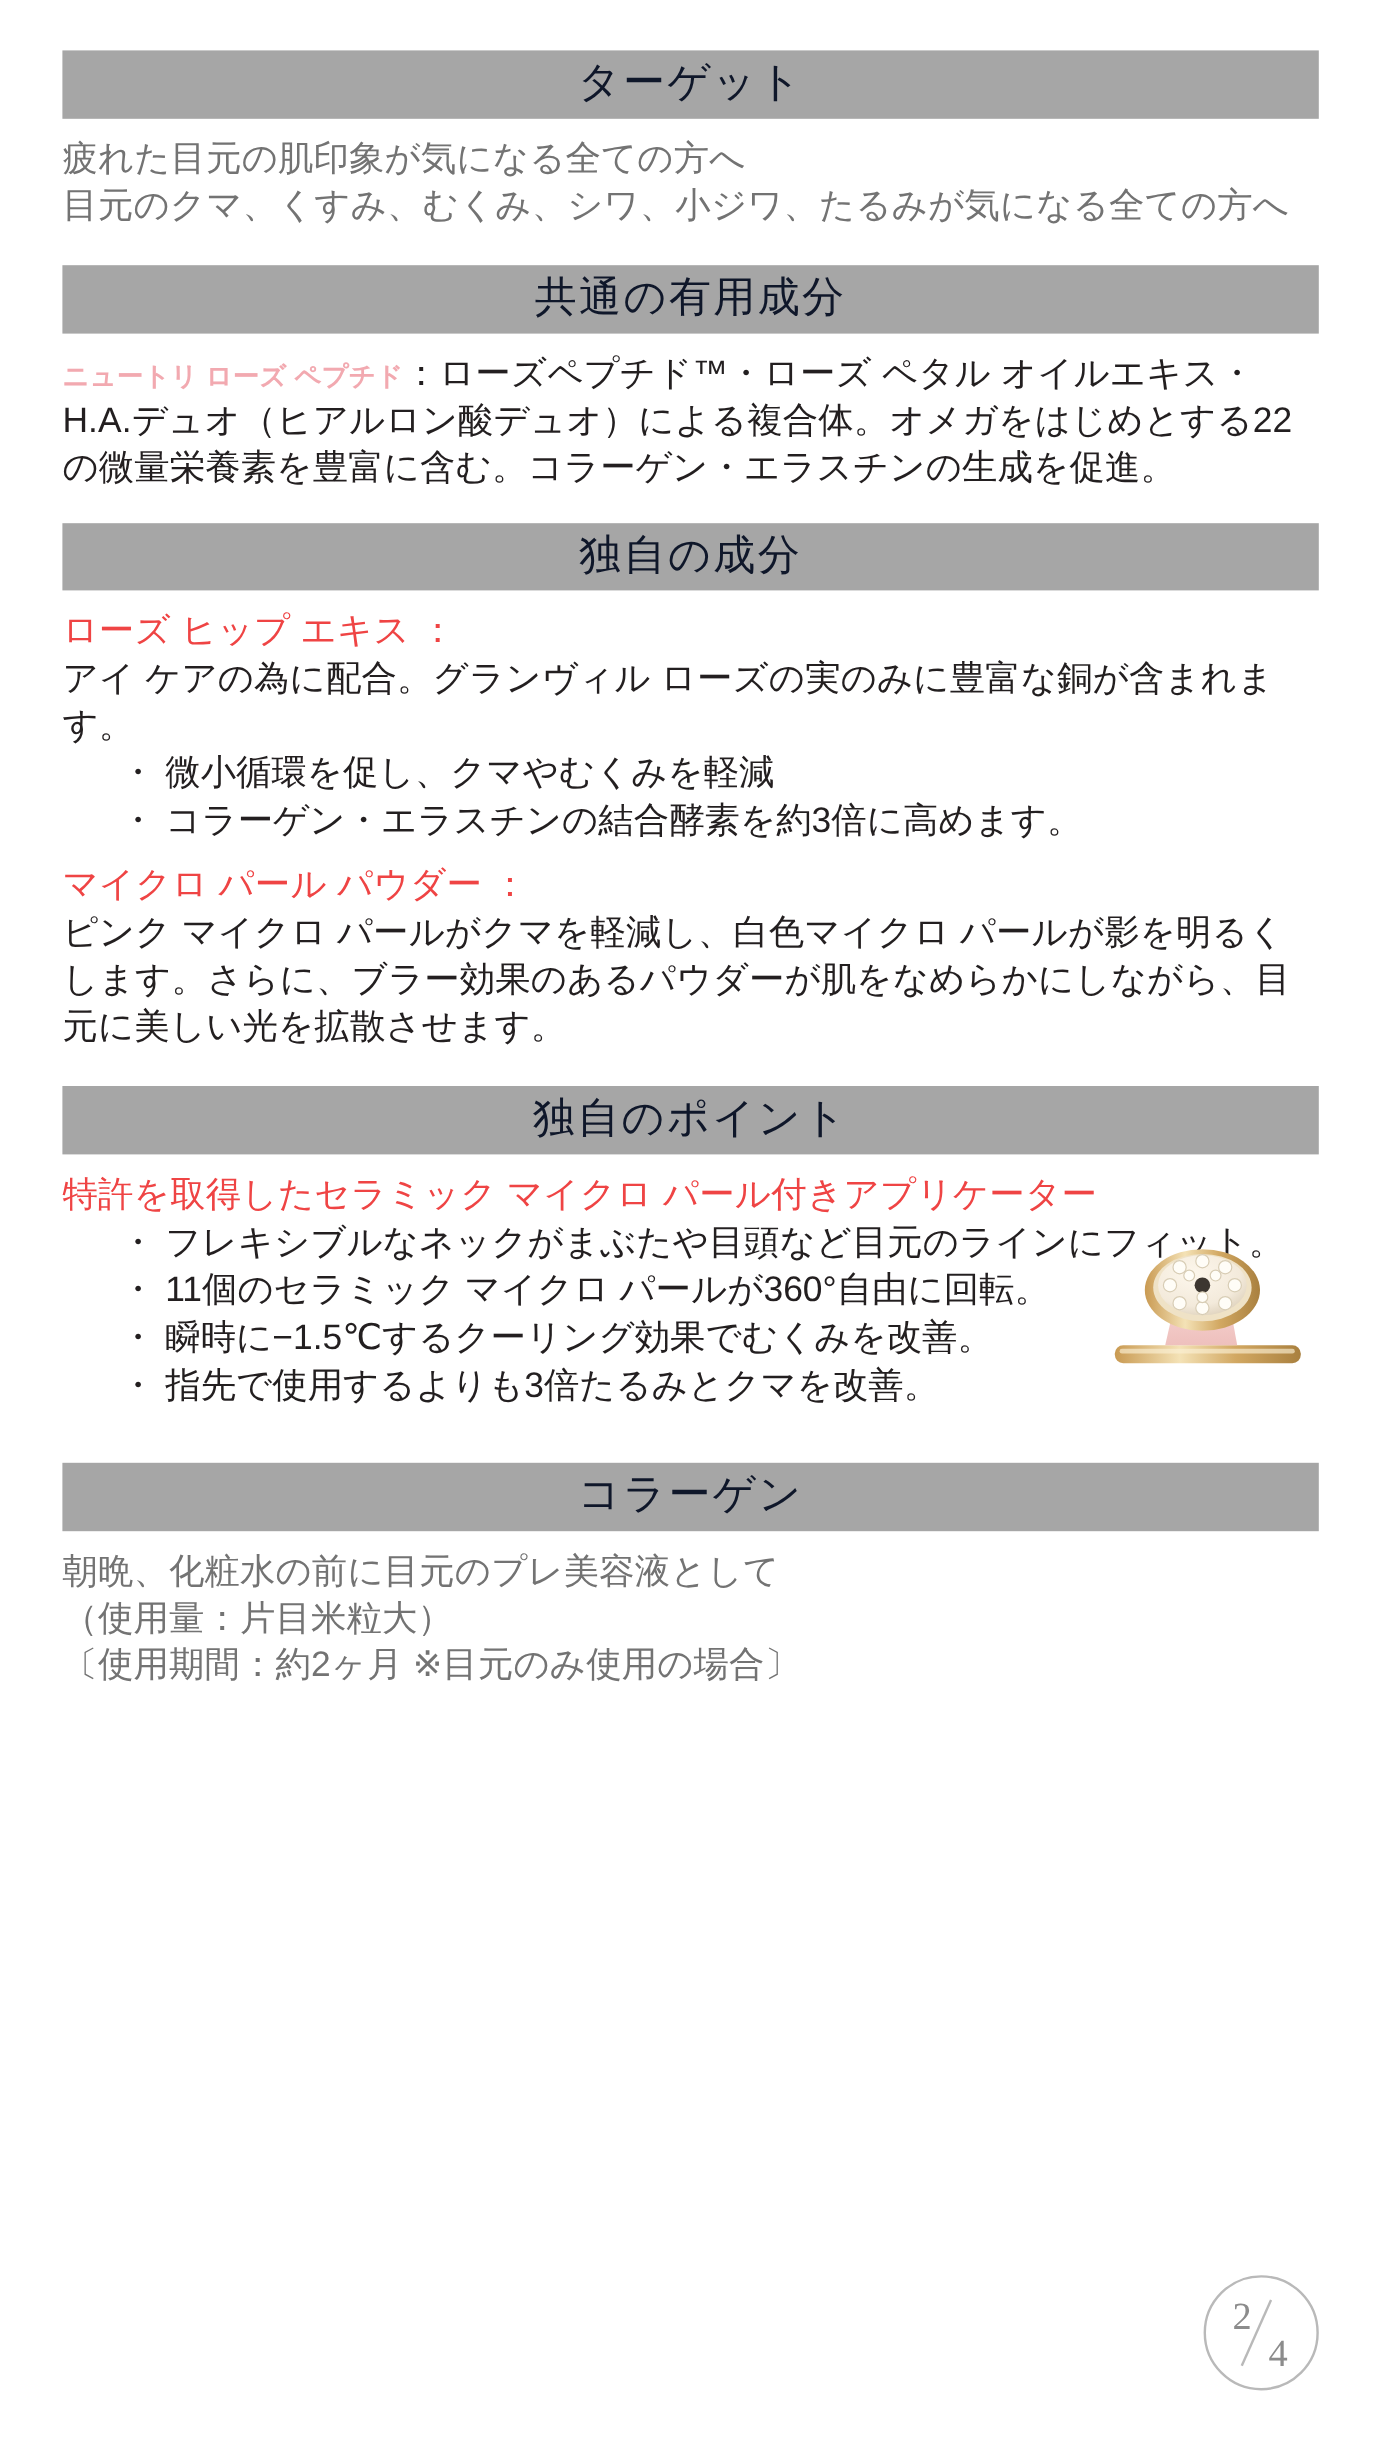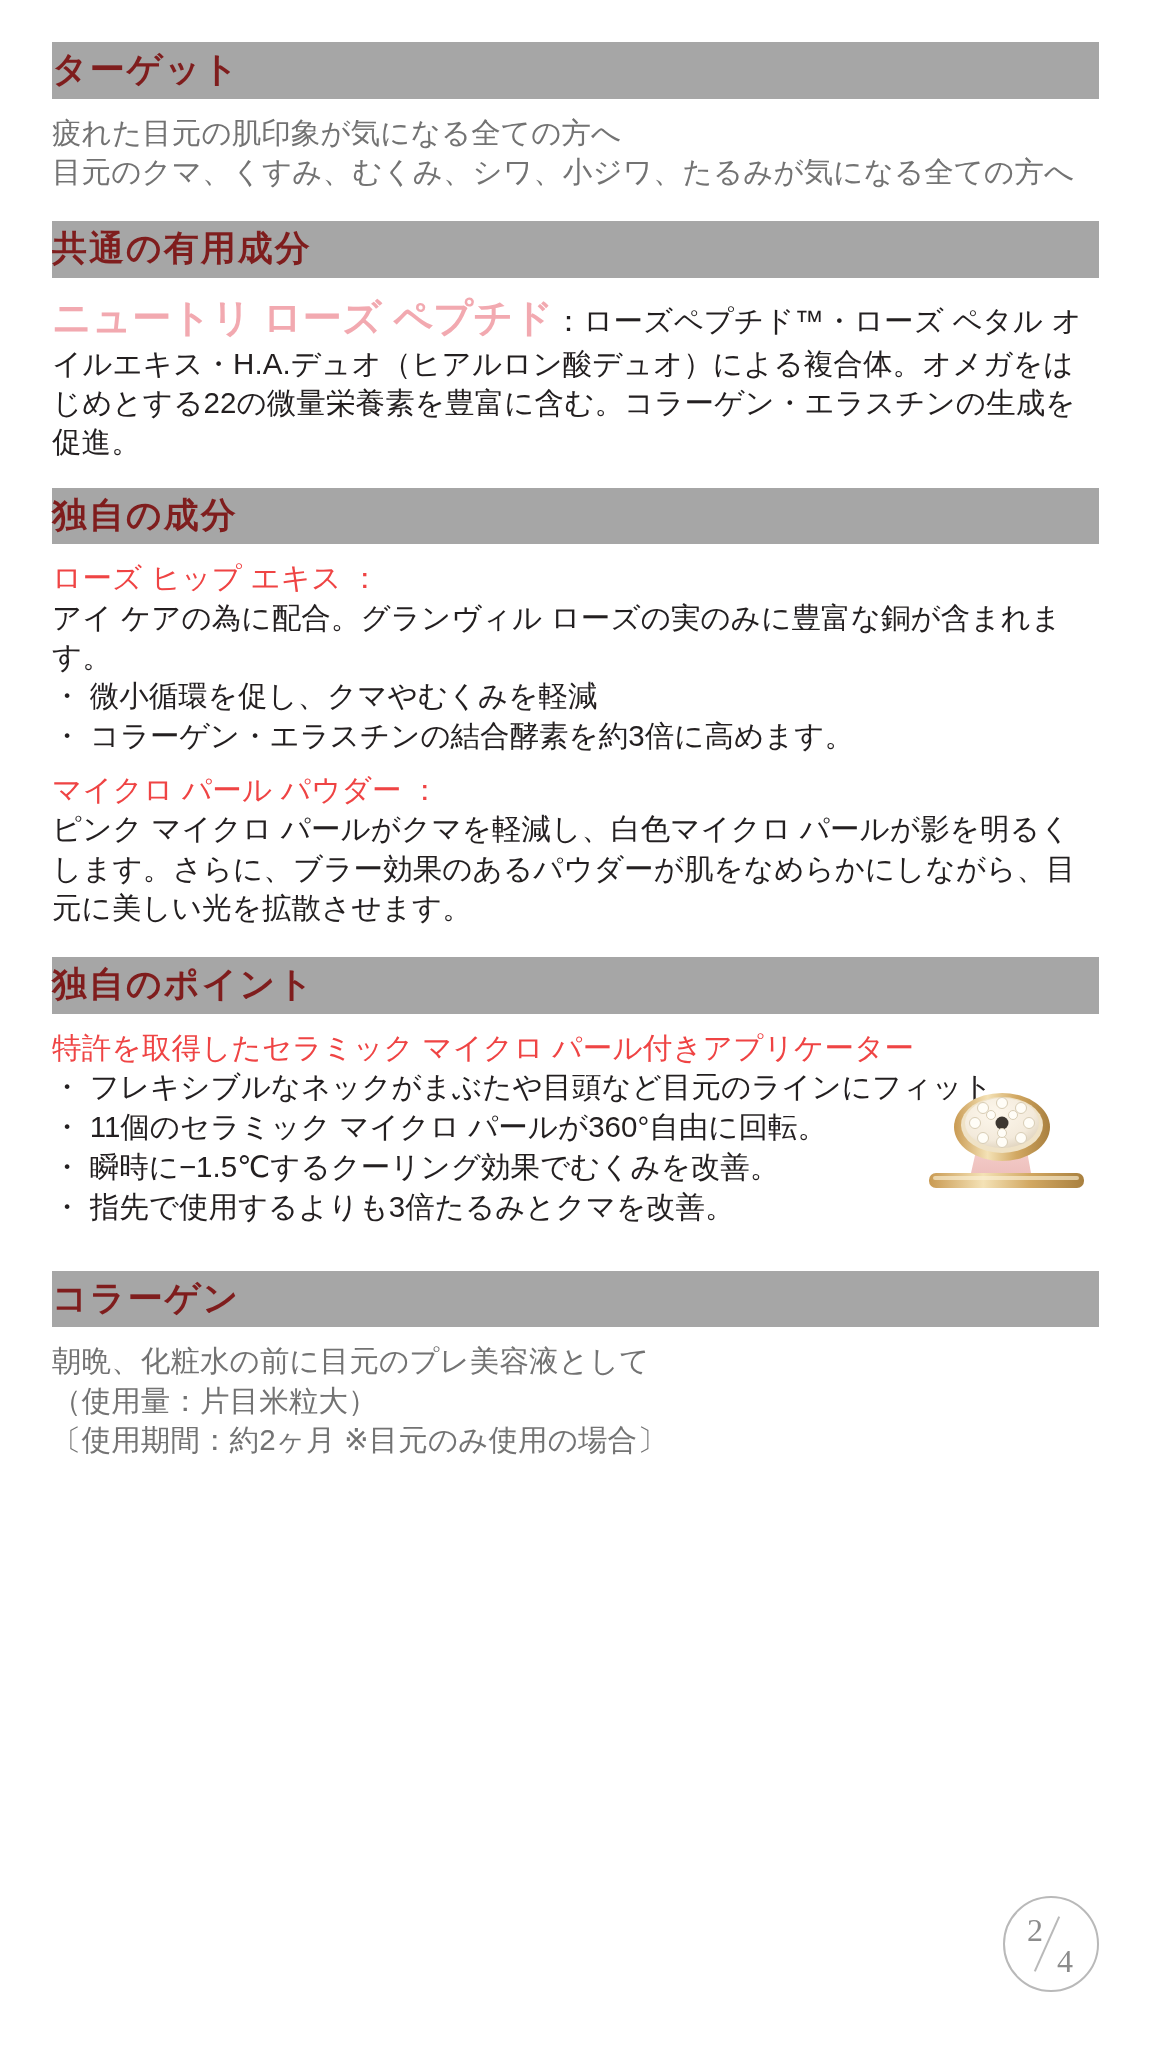--- a/index.html
+++ b/index.html
@@ -17,24 +17,24 @@
   }
   .page {
     position: relative;
     width: 1151px;
     height: 2048px;
     box-sizing: border-box;
     padding: 42px 52px 0 52px;
   }
   .section-header {
     background: #a6a6a6;
-    color: #7f1d1d;
-    text-align: left;
+    color: #0f172a;
+    text-align: center;
     font-size: 35px;
-    font-weight: 700;
+    font-weight: 400;
     letter-spacing: 2px;
     padding: 9px 0 11px 0;
     line-height: 1.05;
     margin: 0 0 14px 0;
   }
   .body-text {
     font-size: 29.5px;
     line-height: 1.33;
     letter-spacing: 0.1px;
     margin: 0;
@@ -47,21 +47,21 @@
   .para {
     font-size: 29.5px;
     line-height: 1.33;
     letter-spacing: 0.1px;
     margin: 0;
     color: #231f20;
   }
   .pink-label {
     color: #f2a9b0;
     font-weight: 700;
-    font-size: 39px;
+    font-size: 22px;
     letter-spacing: 0.2px;
   }
   .pink-head {
     color: #ef4444;
     font-weight: 400;
     font-size: 29.5px;
     letter-spacing: 0.2px;
     display: block;
     margin: 0;
     line-height: 1.34;
@@ -73,20 +73,21 @@
   .bullets {
     margin: 0;
     padding: 0;
     list-style: none;
   }
   .bullets li {
     font-size: 29.5px;
     line-height: 1.35;
     color: #231f20;
     white-space: nowrap;
+    margin-left: 48px;
   }
   .sec-block { position: relative; }
   
   .applicator {
     position: absolute;
     right: 0px;
     top: 0px;
     width: 190px;
     height: 170px;
   }

